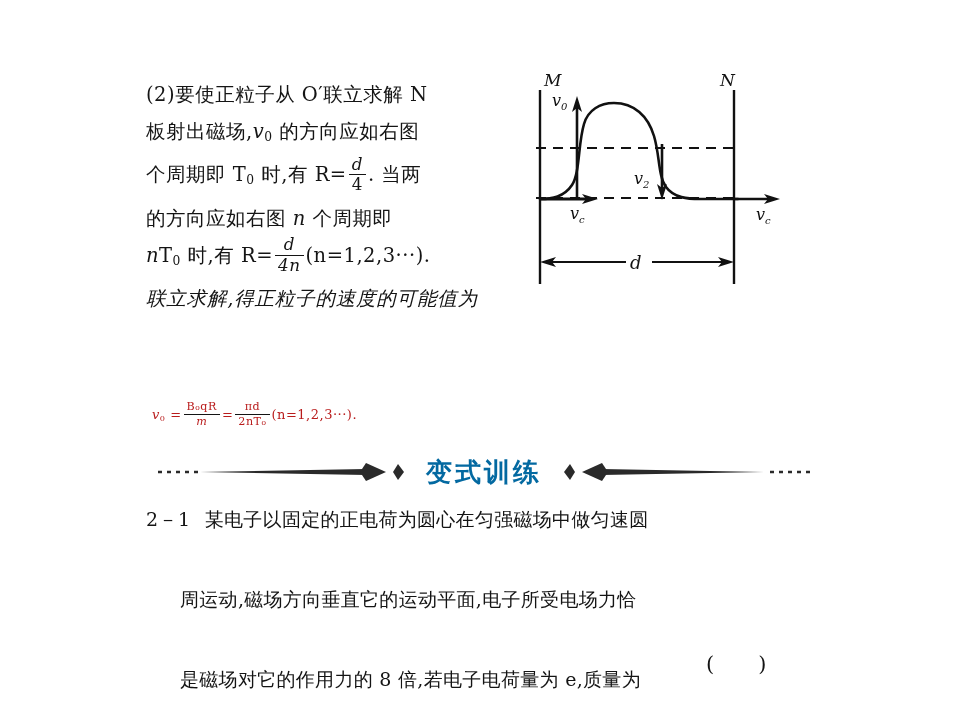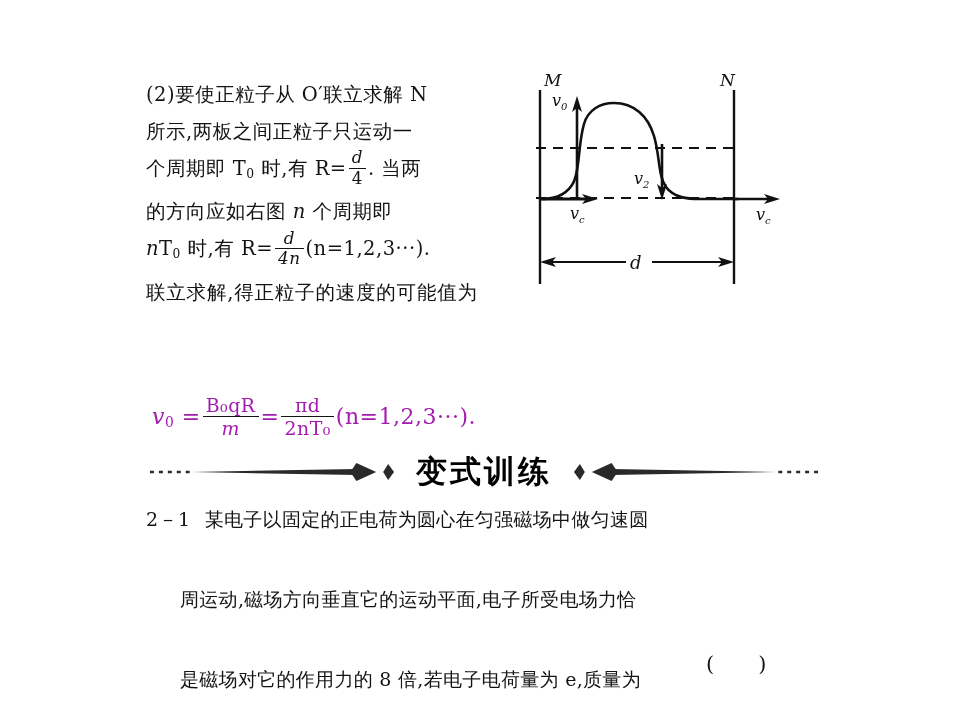--- a/index.html
+++ b/index.html
@@ -64,25 +64,25 @@
     border-bottom: 1.3px solid #141414;
   }
   .frac .den {
     padding: 1px 3px 0 3px;
   }
 
   .wide-line {
     position: absolute;
     left: 146px;
     width: 680px;
-    font-size: 22px;
+    font-size: 13px;
     line-height: 37px;
     letter-spacing: 0.5px;
     white-space: nowrap;
-    color: #a21caf;
+    color: #b91c1c;
   }
 
   
   .figure {
     position: absolute;
     left: 522px;
     top: 72px;
     width: 268px;
     height: 220px;
   }
@@ -96,23 +96,23 @@
     width: 676px;
     height: 40px;
     display: flex;
     align-items: center;
     justify-content: center;
   }
   .divider svg { display: block; }
   .divider-title {
     font-family: "DejaVu Sans", "Liberation Sans", sans-serif;
     font-weight: bold;
-    font-size: 31px;
+    font-size: 26px;
     letter-spacing: 3px;
-    color: #000000;
+    color: #0369a1;
     padding: 0 12px;
     white-space: nowrap;
   }
 
   
   .exercise {
     position: absolute;
     left: 146px;
     top: 500px;
     width: 690px;
@@ -145,44 +145,44 @@
 <body>
 
 <div class="page">
 
   <div class="solution-block">
 
     <div class="sol-line">
       <span>(2)</span><span>要使正粒子从 O′联立求解 N</span>
     </div>
 
-
-    <div class="sol-line">
-      <span>所示,两板之间正粒子只运动一</span>
-    </div>
+    <div class="sol-line">
+      <span>板射出磁场,</span><span class="italic">v</span><sub>0</sub><span> 的方向应如右图</span>
+    </div>
+
 
     <div class="sol-line">
       <span>个周期即 </span><span class="upright">T</span><sub>0</sub><span> 时,有 </span><span class="upright">R</span><span>=</span><span class="frac">
           <span class="num italic">d</span>
           <span class="den">4</span>
         </span><span>. 当两</span>
     </div>
 
     <div class="sol-line">
       <span>的方向应如右图 </span><span class="italic">n</span><span> 个周期即</span>
     </div>
 
     <div class="sol-line">
       <span class="italic">n</span><span class="upright">T</span><sub>0</sub><span> 时,有 </span><span class="upright">R</span><span>=</span><span class="frac">
           <span class="num italic">d</span>
           <span class="den italic">4n</span>
         </span><span>(n=1,2,3···).</span>
     </div>
 
-    <div class="sol-line" style="letter-spacing:0.8px;">
+    <div class="sol-line" style="letter-spacing:0.8px;font-style:italic;">
       <span>联立求解,得正粒子的速度的可能值为</span>
     </div>
 
   </div>
 
   <div class="wide-line" style="top:396px; left:152px;">
     <span class="italic">v</span><sub>0</sub>
     <span>=</span><span class="frac">
         <span class="num">B₀qR</span>
         <span class="den italic">m</span>

